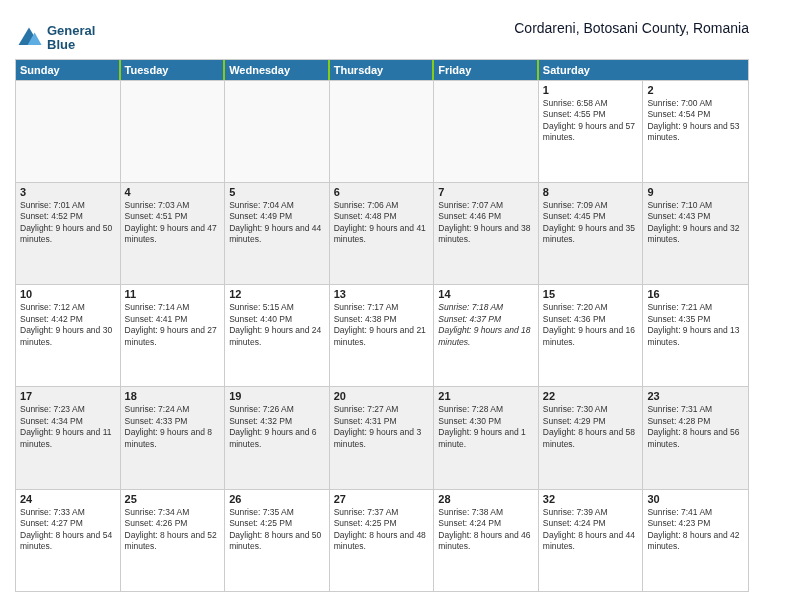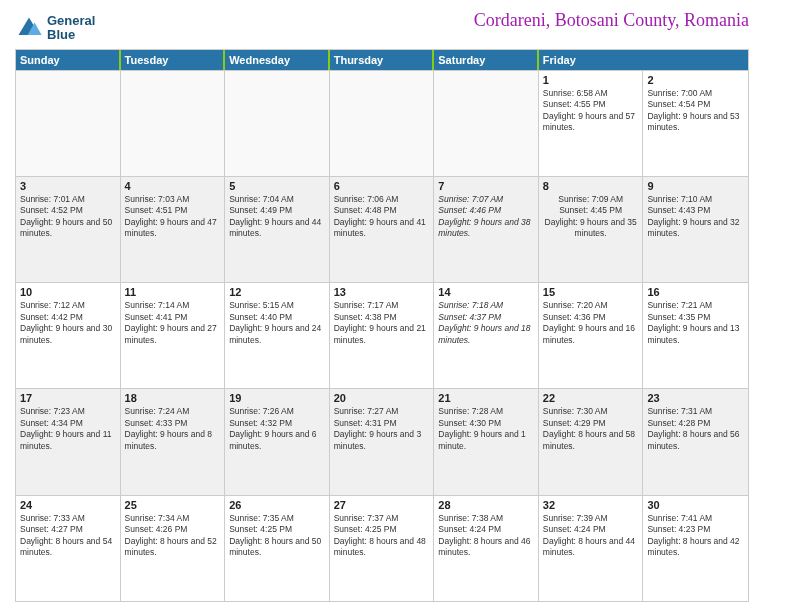--- a/index.html
+++ b/index.html
@@ -6,21 +6,21 @@
     body {
       font-family: Arial, sans-serif;
       background: #fff;
       width: 792px;
       height: 612px;
       overflow: hidden;
     }
     .page {
       width: 764px;
       height: 612px;
-      padding: 10px 15px;
+      padding: 20px 15px;
       display: flex;
       flex-direction: column;
     }
     .header {
       display: flex;
       justify-content: space-between;
       align-items: flex-start;
       margin-bottom: 6px;
     }
     .logo {
@@ -43,23 +43,22 @@
     }
     .title-block {
       text-align: right;
     }
     .month-title {
       font-size: 32px;
       font-weight: normal;
       color: #222;
     }
     .location {
-      font-size: 18px;
-      color: #a21caf;
-      font-family: Liberation Serif, serif;
+      font-size: 14px;
+      color: #0f172a;
     }
     .calendar {
       flex: 1;
       display: flex;
       flex-direction: column;
       border: 1px solid #ccc;
     }
     .cal-header {
       display: grid;
       grid-template-columns: repeat(7, 1fr);
@@ -127,22 +126,22 @@
       <div class="location">Cordareni, Botosani County, Romania</div>
     </div>
   </div>
 
   <div class="calendar">
     <div class="cal-header">
     <div class="cal-header-cell">Sunday</div>
         <div class="cal-header-cell">Tuesday</div>
         <div class="cal-header-cell">Wednesday</div>
         <div class="cal-header-cell">Thursday</div>
+        <div class="cal-header-cell">Friday</div>
         <div class="cal-header-cell">Saturday</div>
-        <div class="cal-header-cell">Friday</div>
       </div>
     <div class="cal-body">
     <div class="cal-week">
           <div class="cal-cell empty"></div>
           <div class="cal-cell empty"></div>
           <div class="cal-cell empty"></div>
           <div class="cal-cell empty"></div>
           <div class="cal-cell empty"></div>
           <div class="cal-cell">
             <div class="day-num">1</div>
@@ -177,27 +176,27 @@
 Daylight: 9 hours and 44 minutes.</div>
           </div>
           <div class="cal-cell shaded">
             <div class="day-num">6</div>
             <div class="day-detail" style="white-space: pre-line;">Sunrise: 7:06 AM
 Sunset: 4:48 PM
 Daylight: 9 hours and 41 minutes.</div>
           </div>
           <div class="cal-cell shaded">
             <div class="day-num">7</div>
-            <div class="day-detail" style="white-space: pre-line; font-style: italic;">Sunrise: 7:07 AM
+            <div class="day-detail" style="white-space: pre-line;">Sunrise: 7:07 AM
 Sunset: 4:46 PM
 Daylight: 9 hours and 38 minutes.</div>
           </div>
           <div class="cal-cell shaded">
             <div class="day-num">8</div>
-            <div class="day-detail" style="white-space: pre-line; text-align: center;">Sunrise: 7:09 AM
+            <div class="day-detail" style="white-space: pre-line;">Sunrise: 7:09 AM
 Sunset: 4:45 PM
 Daylight: 9 hours and 35 minutes.</div>
           </div>
           <div class="cal-cell shaded">
             <div class="day-num">9</div>
             <div class="day-detail" style="white-space: pre-line;">Sunrise: 7:10 AM
 Sunset: 4:43 PM
 Daylight: 9 hours and 32 minutes.</div>
           </div>
         </div>

